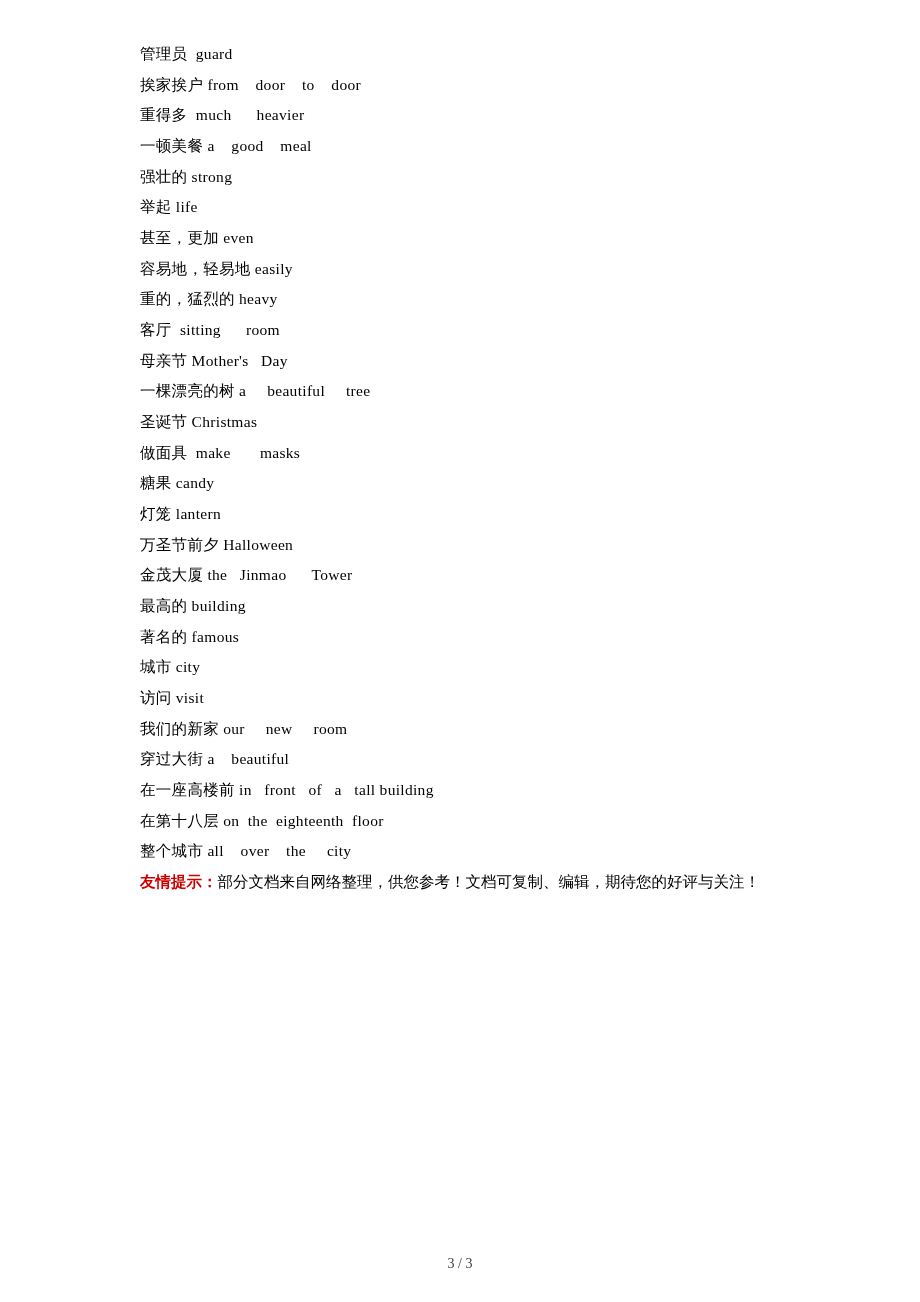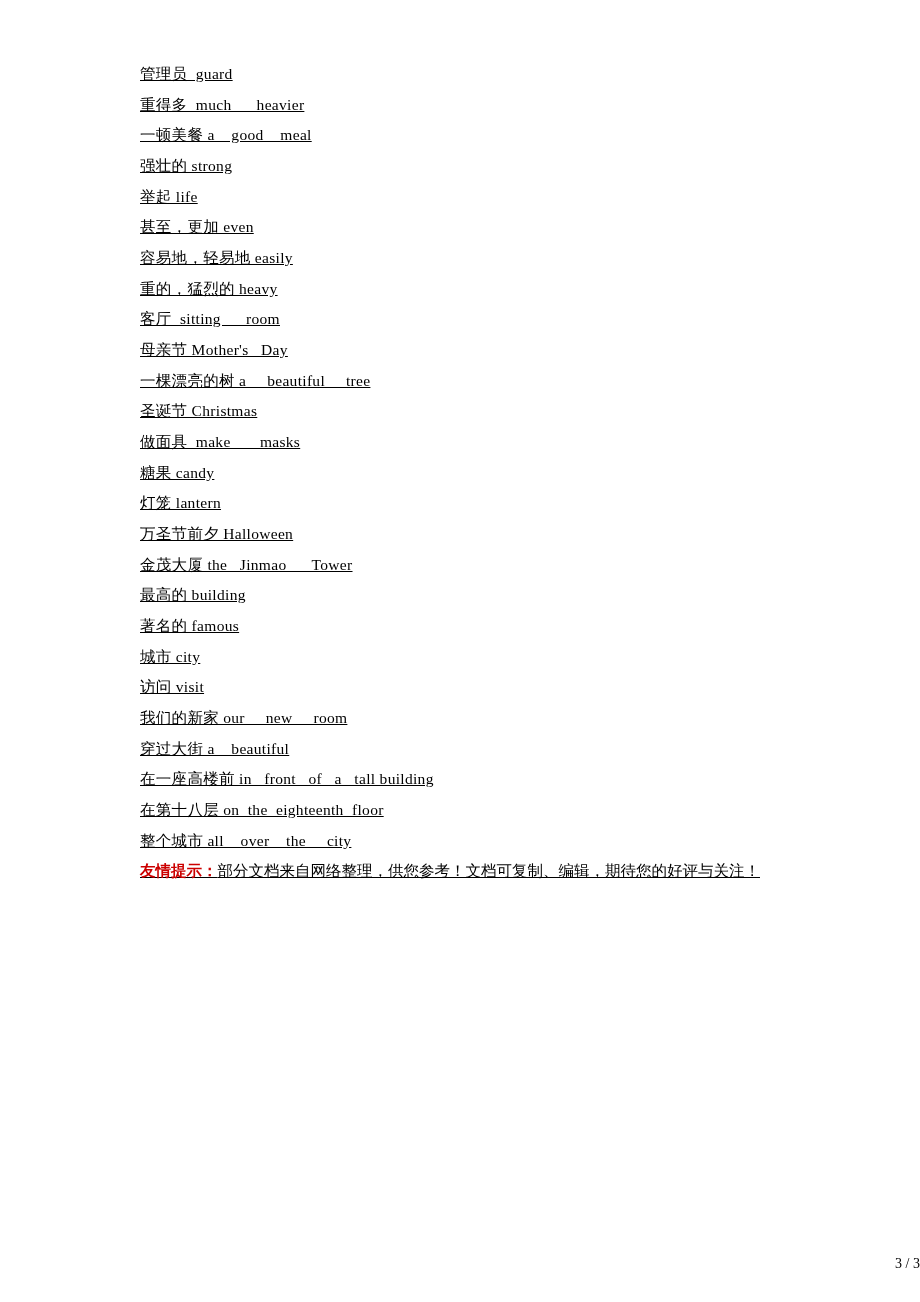--- a/index.html
+++ b/index.html
@@ -15,23 +15,22 @@
       color: #000000;
       width: 920px;
       min-height: 1302px;
       position: relative;
     }
 
     .page-container {
       width: 920px;
       min-height: 1302px;
       background: #ffffff;
-      padding: 60px 140px 80px 140px;
+      padding: 40px 140px 80px 140px;
       position: relative;
-      text-decoration: underline;
     }
 
     .content-area {
       line-height: 1.85;
     }
 
     .vocab-line {
       display: block;
       margin-bottom: 2px;
       font-size: 15.5px;
@@ -50,32 +49,33 @@
 
     .notice-text {
       color: #000000;
     }
 
     .page-footer {
       position: absolute;
       bottom: 30px;
       left: 0;
       right: 0;
-      text-align: right;
+      text-align: center;
       font-size: 14px;
-      color: #000000;
+      color: #404040;
     }
   </style>
 </head>
 <body>
 
 <div class="page-container">
   <div class="content-area">
 
     <span class="vocab-line">管理员&nbsp;&nbsp;guard</span>
+    <span class="vocab-line">挨家挨户 from&nbsp;&nbsp;&nbsp;&nbsp;door&nbsp;&nbsp;&nbsp;&nbsp;to&nbsp;&nbsp;&nbsp;&nbsp;door</span>
     <span class="vocab-line">重得多&nbsp;&nbsp;much&nbsp;&nbsp;&nbsp;&nbsp;&nbsp;&nbsp;heavier</span>
     <span class="vocab-line">一顿美餐 a&nbsp;&nbsp;&nbsp;&nbsp;good&nbsp;&nbsp;&nbsp;&nbsp;meal</span>
     <span class="vocab-line">强壮的 strong</span>
     <span class="vocab-line">举起 life</span>
     <span class="vocab-line">甚至，更加 even</span>
     <span class="vocab-line">容易地，轻易地 easily</span>
     <span class="vocab-line">重的，猛烈的 heavy</span>
     <span class="vocab-line">客厅&nbsp;&nbsp;sitting&nbsp;&nbsp;&nbsp;&nbsp;&nbsp;&nbsp;room</span>
     <span class="vocab-line">母亲节 Mother's&nbsp;&nbsp;&nbsp;Day</span>
     <span class="vocab-line">一棵漂亮的树 a&nbsp;&nbsp;&nbsp;&nbsp;&nbsp;beautiful&nbsp;&nbsp;&nbsp;&nbsp;&nbsp;tree</span>

